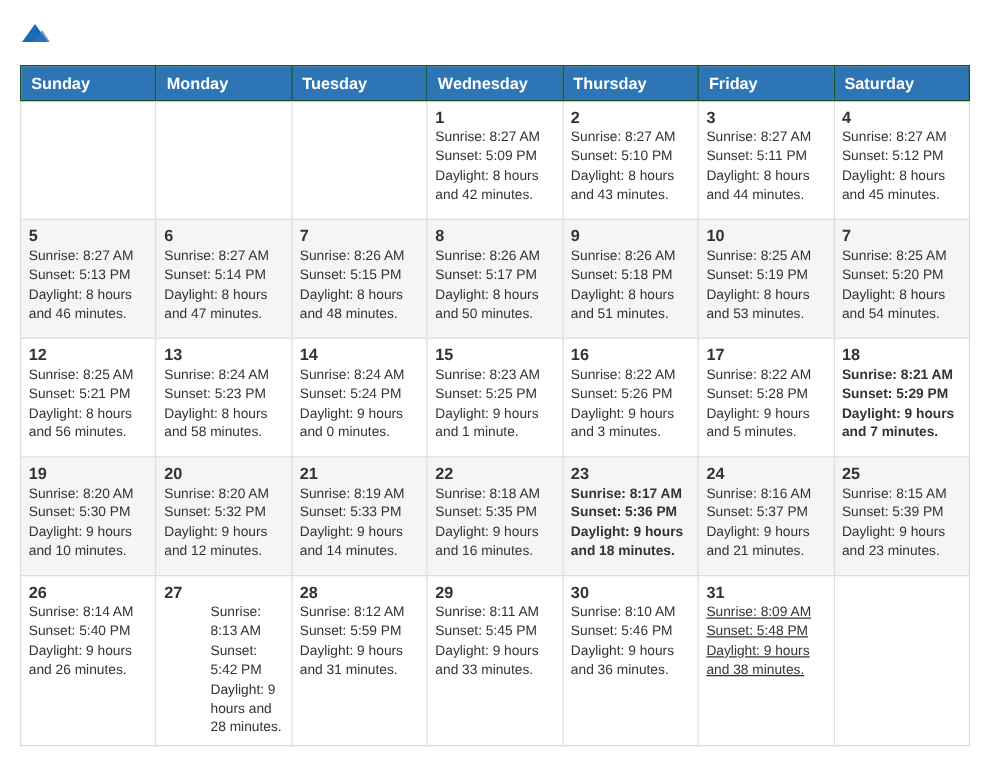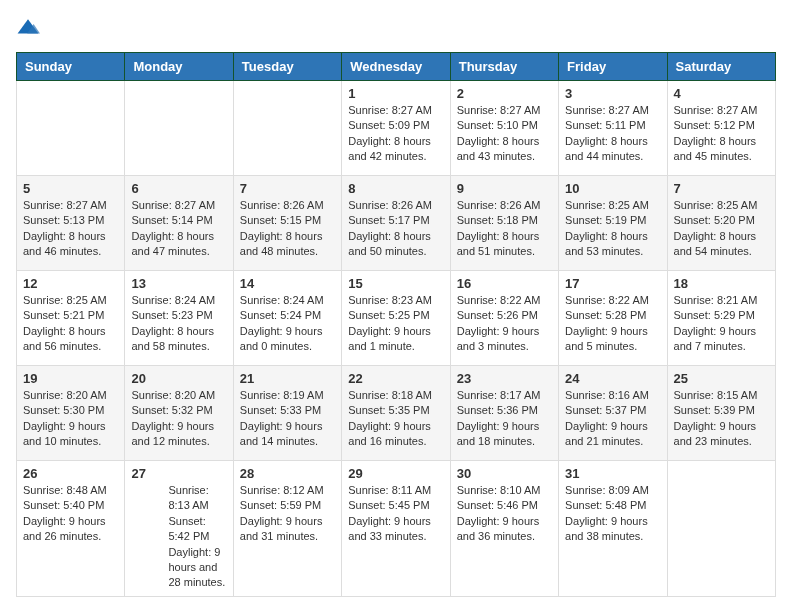--- a/index.html
+++ b/index.html
@@ -234,21 +234,21 @@
 Daylight: 9 hours and 3 minutes.</div>
         </td>
         <td>
           <span class="day-number">17</span>
           <div class="day-info" style="white-space: pre-line;">Sunrise: 8:22 AM
 Sunset: 5:28 PM
 Daylight: 9 hours and 5 minutes.</div>
         </td>
         <td>
           <span class="day-number">18</span>
-          <div class="day-info" style="white-space: pre-line;">Sunrise: 8:21 AM
+          <div class="day-info" style="white-space: pre-line; font-weight: bold;">Sunrise: 8:21 AM
 Sunset: 5:29 PM
 Daylight: 9 hours and 7 minutes.</div>
         </td>
       </tr>
       <tr>
         <td>
           <span class="day-number">19</span>
           <div class="day-info" style="white-space: pre-line;">Sunrise: 8:20 AM
 Sunset: 5:30 PM
 Daylight: 9 hours and 10 minutes.</div>
@@ -266,41 +266,41 @@
 Daylight: 9 hours and 14 minutes.</div>
         </td>
         <td>
           <span class="day-number">22</span>
           <div class="day-info" style="white-space: pre-line;">Sunrise: 8:18 AM
 Sunset: 5:35 PM
 Daylight: 9 hours and 16 minutes.</div>
         </td>
         <td>
           <span class="day-number">23</span>
-          <div class="day-info" style="white-space: pre-line;">Sunrise: 8:17 AM
+          <div class="day-info" style="white-space: pre-line; font-weight: bold;">Sunrise: 8:17 AM
 Sunset: 5:36 PM
 Daylight: 9 hours and 18 minutes.</div>
         </td>
         <td>
           <span class="day-number">24</span>
           <div class="day-info" style="white-space: pre-line;">Sunrise: 8:16 AM
 Sunset: 5:37 PM
 Daylight: 9 hours and 21 minutes.</div>
         </td>
         <td>
           <span class="day-number">25</span>
           <div class="day-info" style="white-space: pre-line;">Sunrise: 8:15 AM
 Sunset: 5:39 PM
 Daylight: 9 hours and 23 minutes.</div>
         </td>
       </tr>
       <tr>
         <td>
           <span class="day-number">26</span>
-          <div class="day-info" style="white-space: pre-line;">Sunrise: 8:48 AM
+          <div class="day-info" style="white-space: pre-line;">Sunrise: 8:14 AM
 Sunset: 5:40 PM
 Daylight: 9 hours and 26 minutes.</div>
         </td>
         <td>
           <span class="day-number">27</span>
           <div class="day-info" style="white-space: pre-line; margin-left: 37px;">Sunrise: 8:13 AM
 Sunset: 5:42 PM
 Daylight: 9 hours and 28 minutes.</div>
         </td>
         <td>
@@ -316,20 +316,20 @@
 Daylight: 9 hours and 33 minutes.</div>
         </td>
         <td>
           <span class="day-number">30</span>
           <div class="day-info" style="white-space: pre-line;">Sunrise: 8:10 AM
 Sunset: 5:46 PM
 Daylight: 9 hours and 36 minutes.</div>
         </td>
         <td>
           <span class="day-number">31</span>
-          <div class="day-info" style="white-space: pre-line;">Sunrise: 8:09 AM
+          <div class="day-info" style="white-space: pre-line; text-decoration: underline;">Sunrise: 8:09 AM
 Sunset: 5:48 PM
 Daylight: 9 hours and 38 minutes.</div>
         </td>
         <td class="empty-cell"></td>
       </tr>
     </tbody>
 </table>
 
 </body></html>

